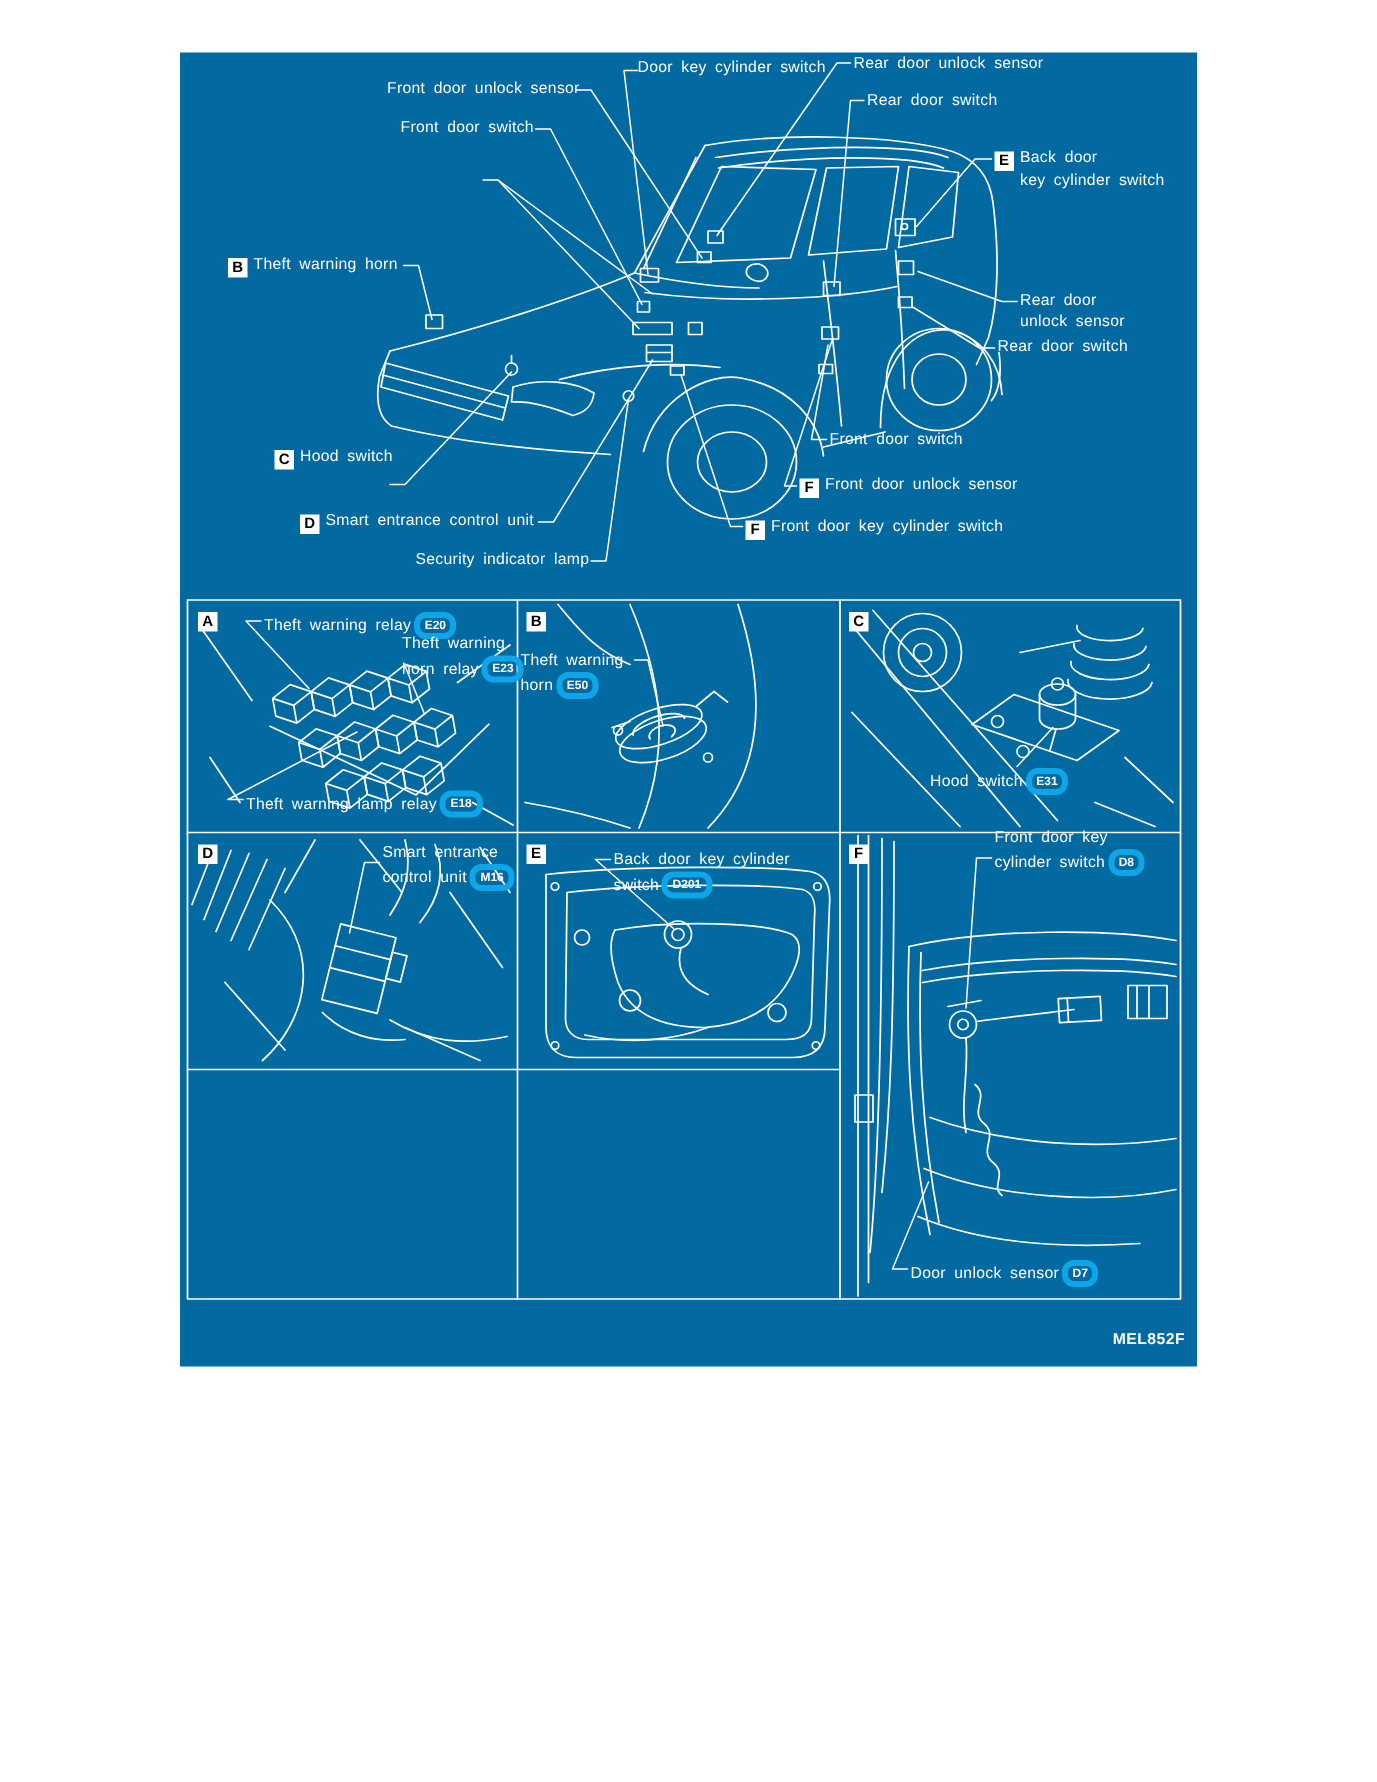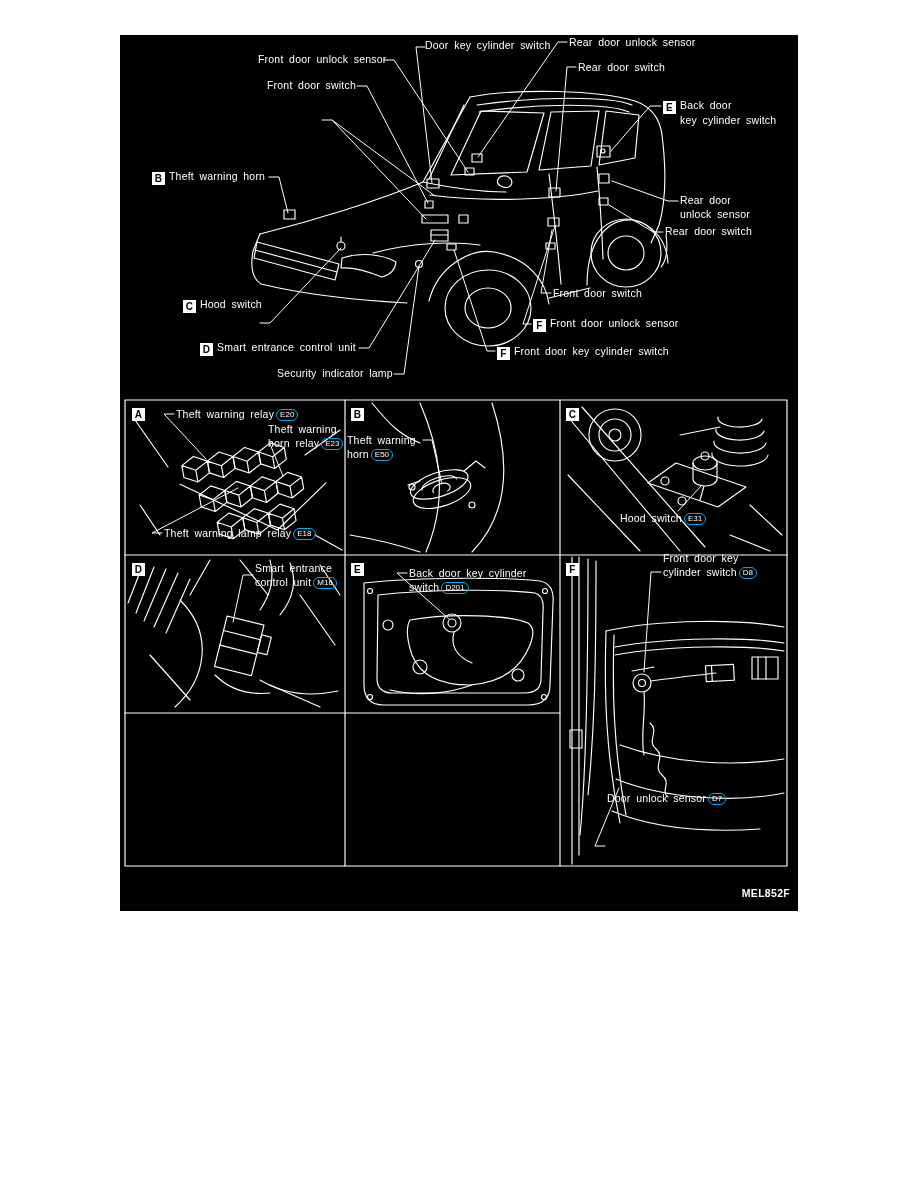--- a/index.html
+++ b/index.html
@@ -1,22 +1,22 @@
 <!DOCTYPE html>
 <html><head>
 <meta charset="utf-8">
 <style>
   html,body{margin:0;padding:0;background:#ffffff;}
   body{width:918px;height:1188px;position:relative;font-family:"Liberation Sans",sans-serif;}
-  .stage{position:absolute;left:120px;top:35px;width:678px;height:876px;background:#000000;overflow:hidden;}
+  .stage{position:absolute;left:120px;top:35px;width:678px;height:876px;background:#0369a1;overflow:hidden;}
   .stage svg{position:absolute;left:0;top:0;}
   .cl{position:absolute;color:#fff;font-size:10.5px;line-height:13.5px;white-space:nowrap;word-spacing:2.5px;letter-spacing:.2px;}
   .ind{margin-left:17px;}
   .mk{display:inline-block;width:13px;height:13px;background:#fff;color:#000;font-weight:bold;font-size:10px;line-height:13px;text-align:center;margin-right:4px;vertical-align:-2px;word-spacing:0;}
-  .badge{display:inline-block;border:1px solid #0ea5e9;border-radius:8px;padding:0 3px;font-size:8px;font-weight:normal;line-height:10px;margin-left:2px;vertical-align:1px;word-spacing:0;letter-spacing:0;}
+  .badge{display:inline-block;border:4px solid #0ea5e9;border-radius:8px;padding:0 3px;font-size:8px;font-weight:bold;line-height:10px;margin-left:2px;vertical-align:1px;word-spacing:0;letter-spacing:0;}
   .figcode{position:absolute;right:8px;top:852px;color:#fff;font-size:10.5px;font-weight:bold;letter-spacing:.3px;margin-left:48px;}
 </style>
 </head>
 <body>
 
 <div class="stage">
 
   <svg width="678" height="876" viewBox="0 0 678 876" fill="none" stroke="#ffffff" stroke-width="1.15" stroke-linecap="round" stroke-linejoin="round">
     <defs>
       <g id="cube">
@@ -267,16 +267,16 @@
 
   <div class="cl" style="left:289px;top:532px">
     <div>Back door key cylinder</div>
     <div><span>switch</span><span class="badge">D201</span></div>
   </div>
 
   <div class="cl" style="left:543px;top:517px">
     <div>Front door key</div>
     <div><span>cylinder switch</span><span class="badge">D8</span></div>
   </div>
-  <div class="cl" style="left:487px;top:757px"><span>Door unlock sensor</span><span class="badge">D7</span></div>
+  <div class="cl" style="left:487px;top:805px"><span>Door unlock sensor</span><span class="badge">D7</span></div>
 
   <div class="figcode">MEL852F</div>
 </div>
 
 </body></html>

